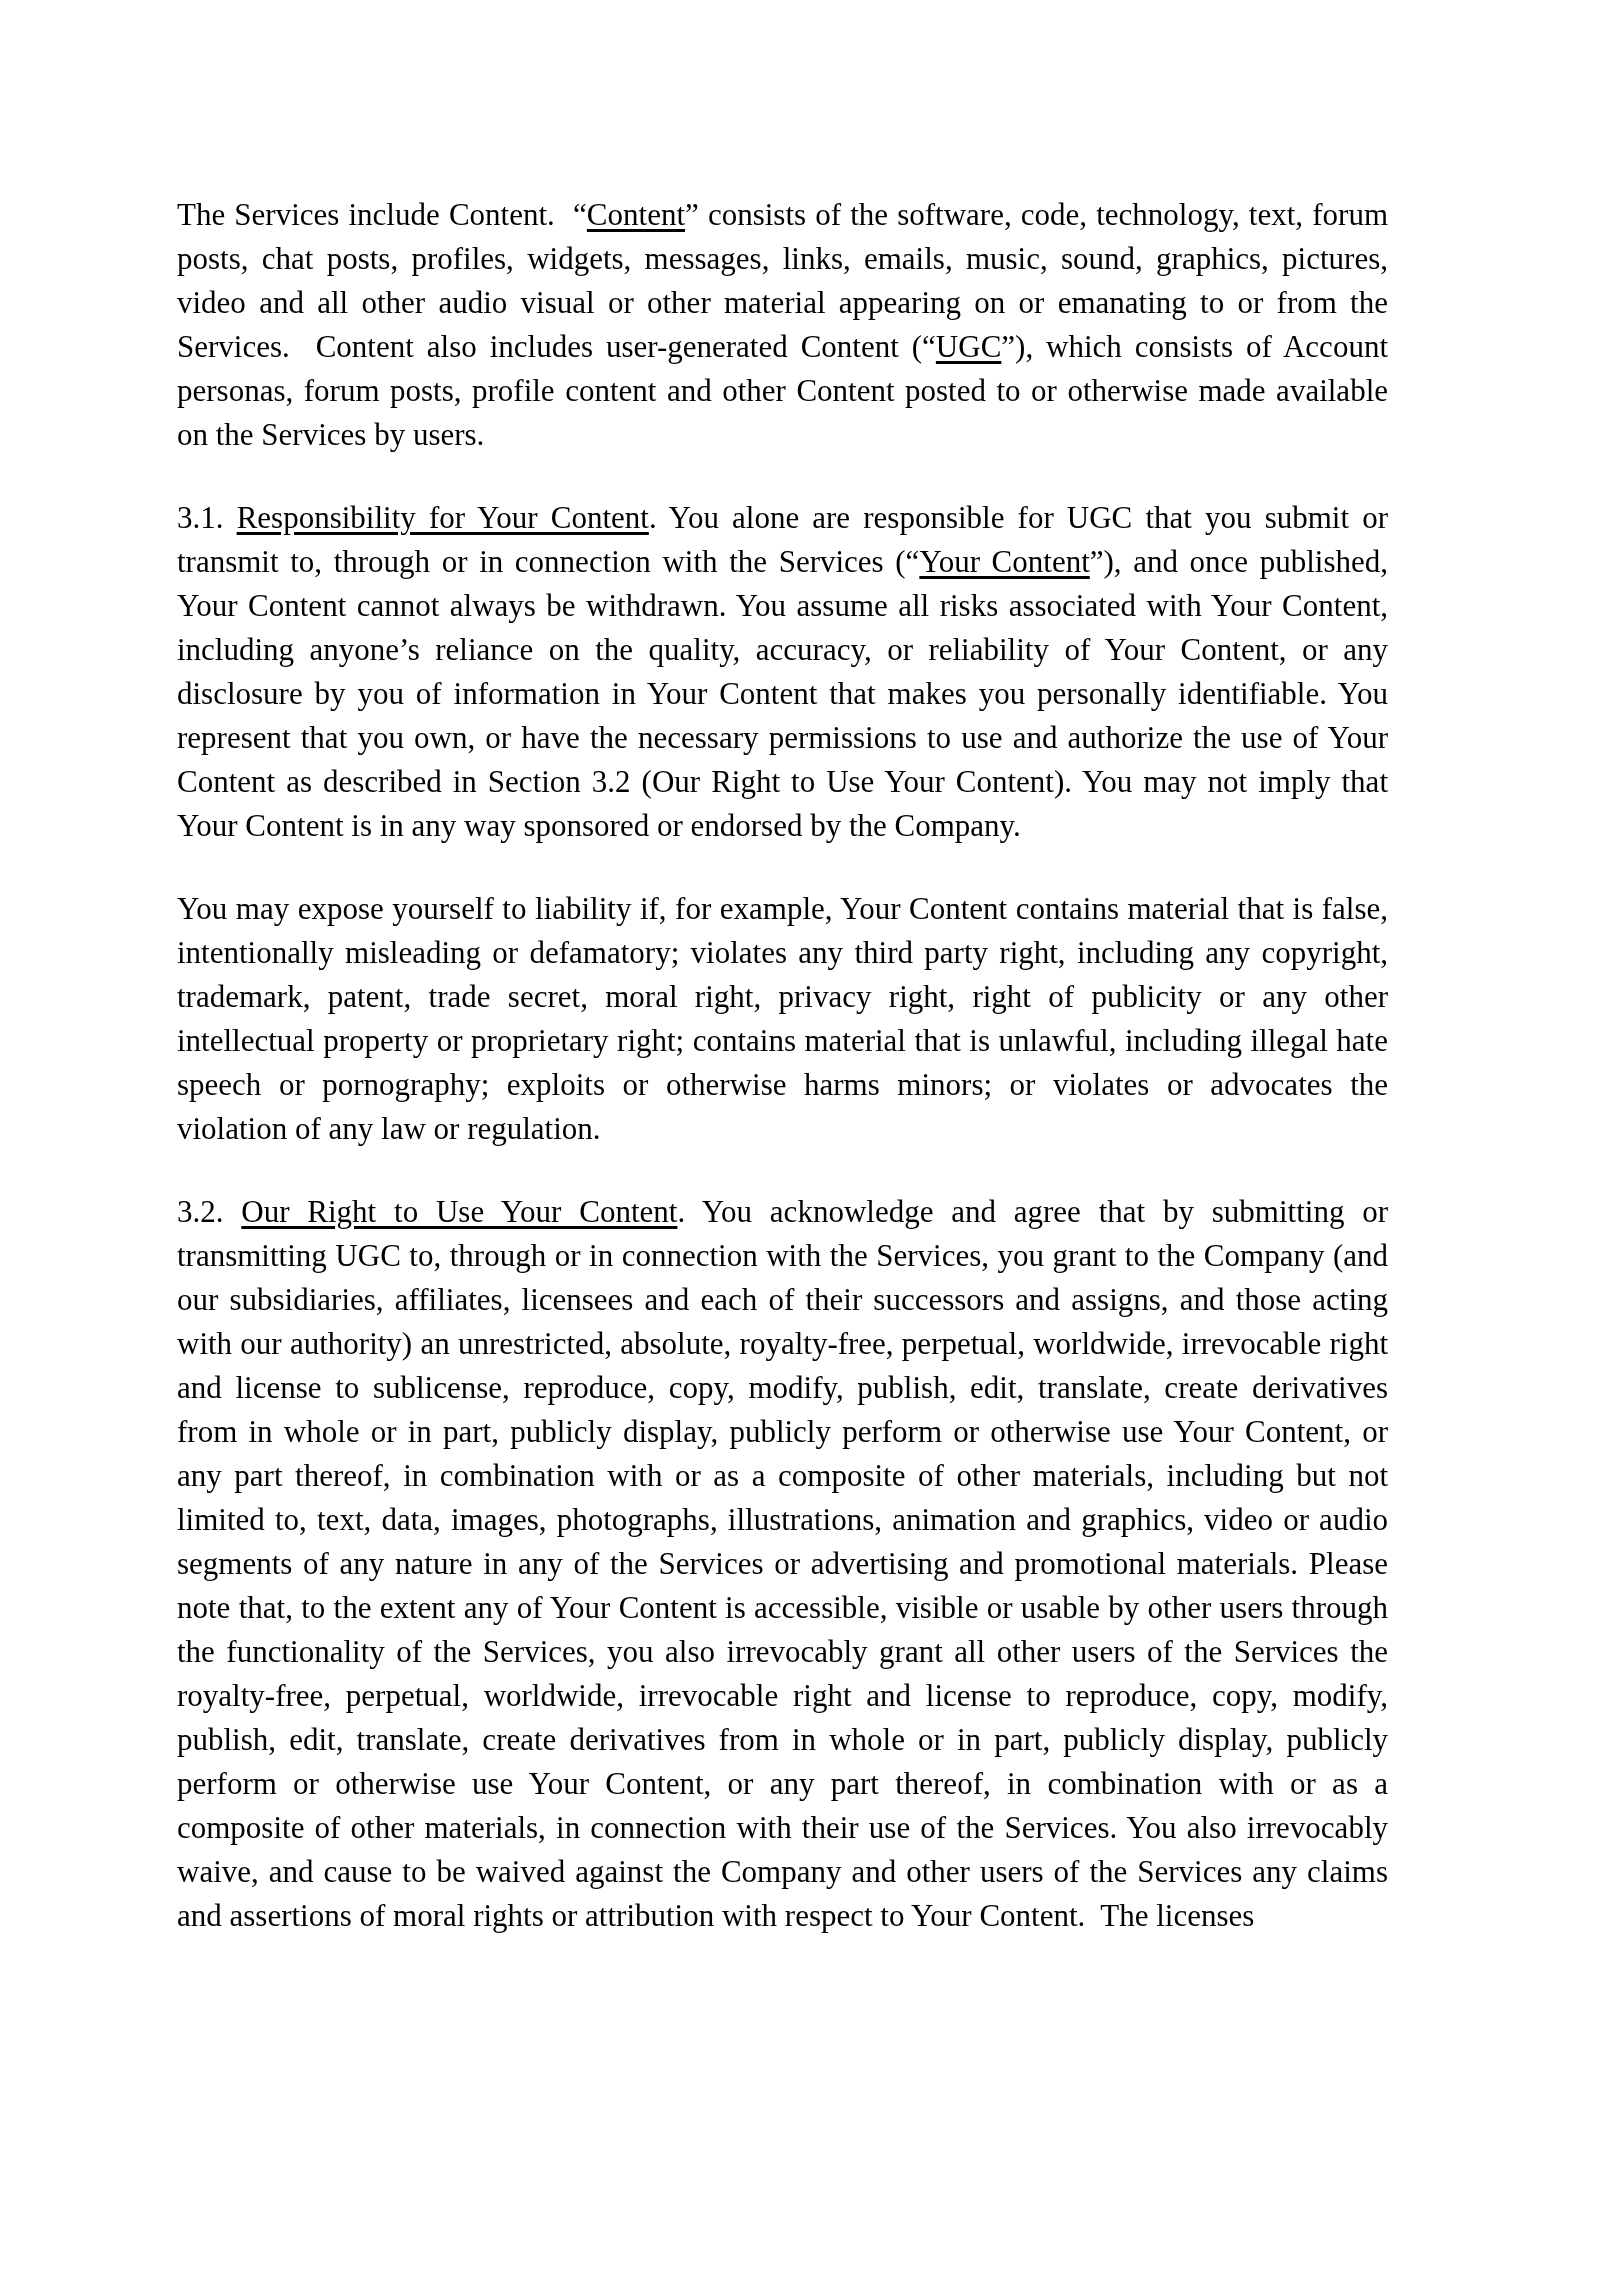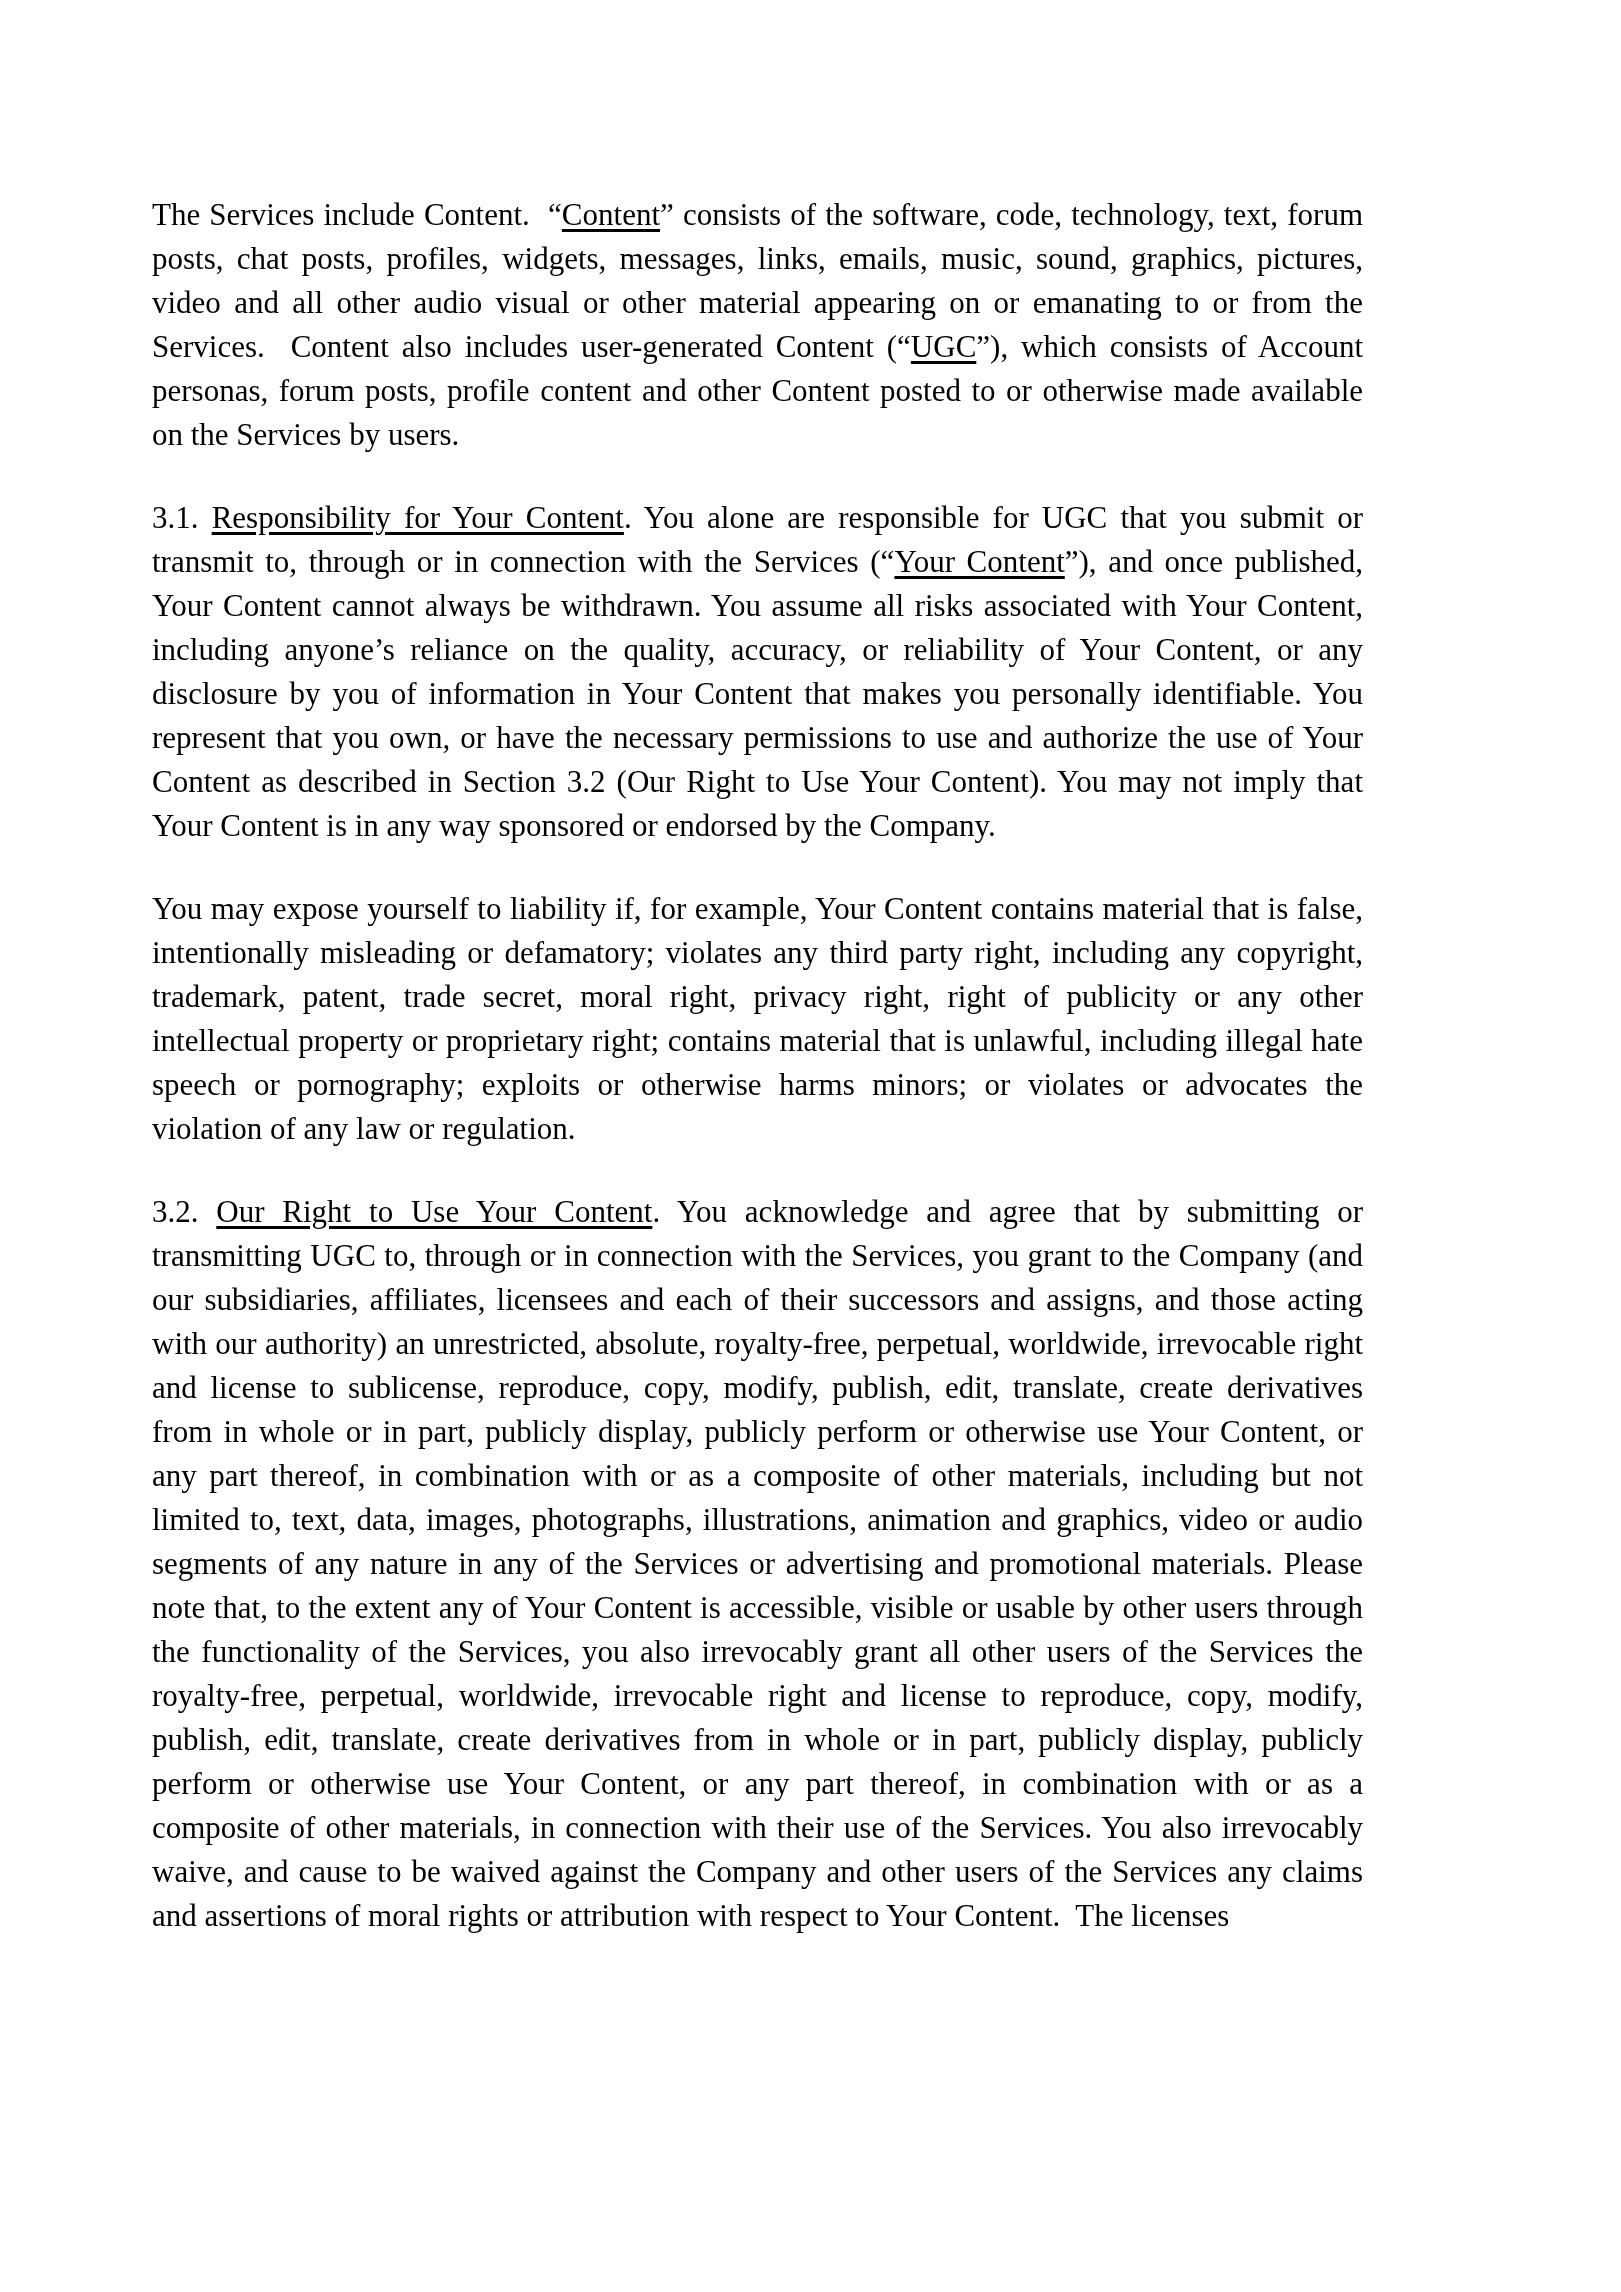--- a/index.html
+++ b/index.html
@@ -9,21 +9,21 @@
   }
   .page {
     position: relative;
     width: 1621px;
     height: 2293px;
     background: #ffffff;
     overflow: hidden;
   }
   .text-block {
     position: absolute;
-    left: 152px;
+    left: 177px;
     top: 193px;
     width: 1211px;
     color: #000000;
     font-family: "Liberation Serif", serif;
     font-size: 31px;
     line-height: 44px;
   }
   .text-block p {
     margin: 0 0 39px 0;
     text-align: justify;

